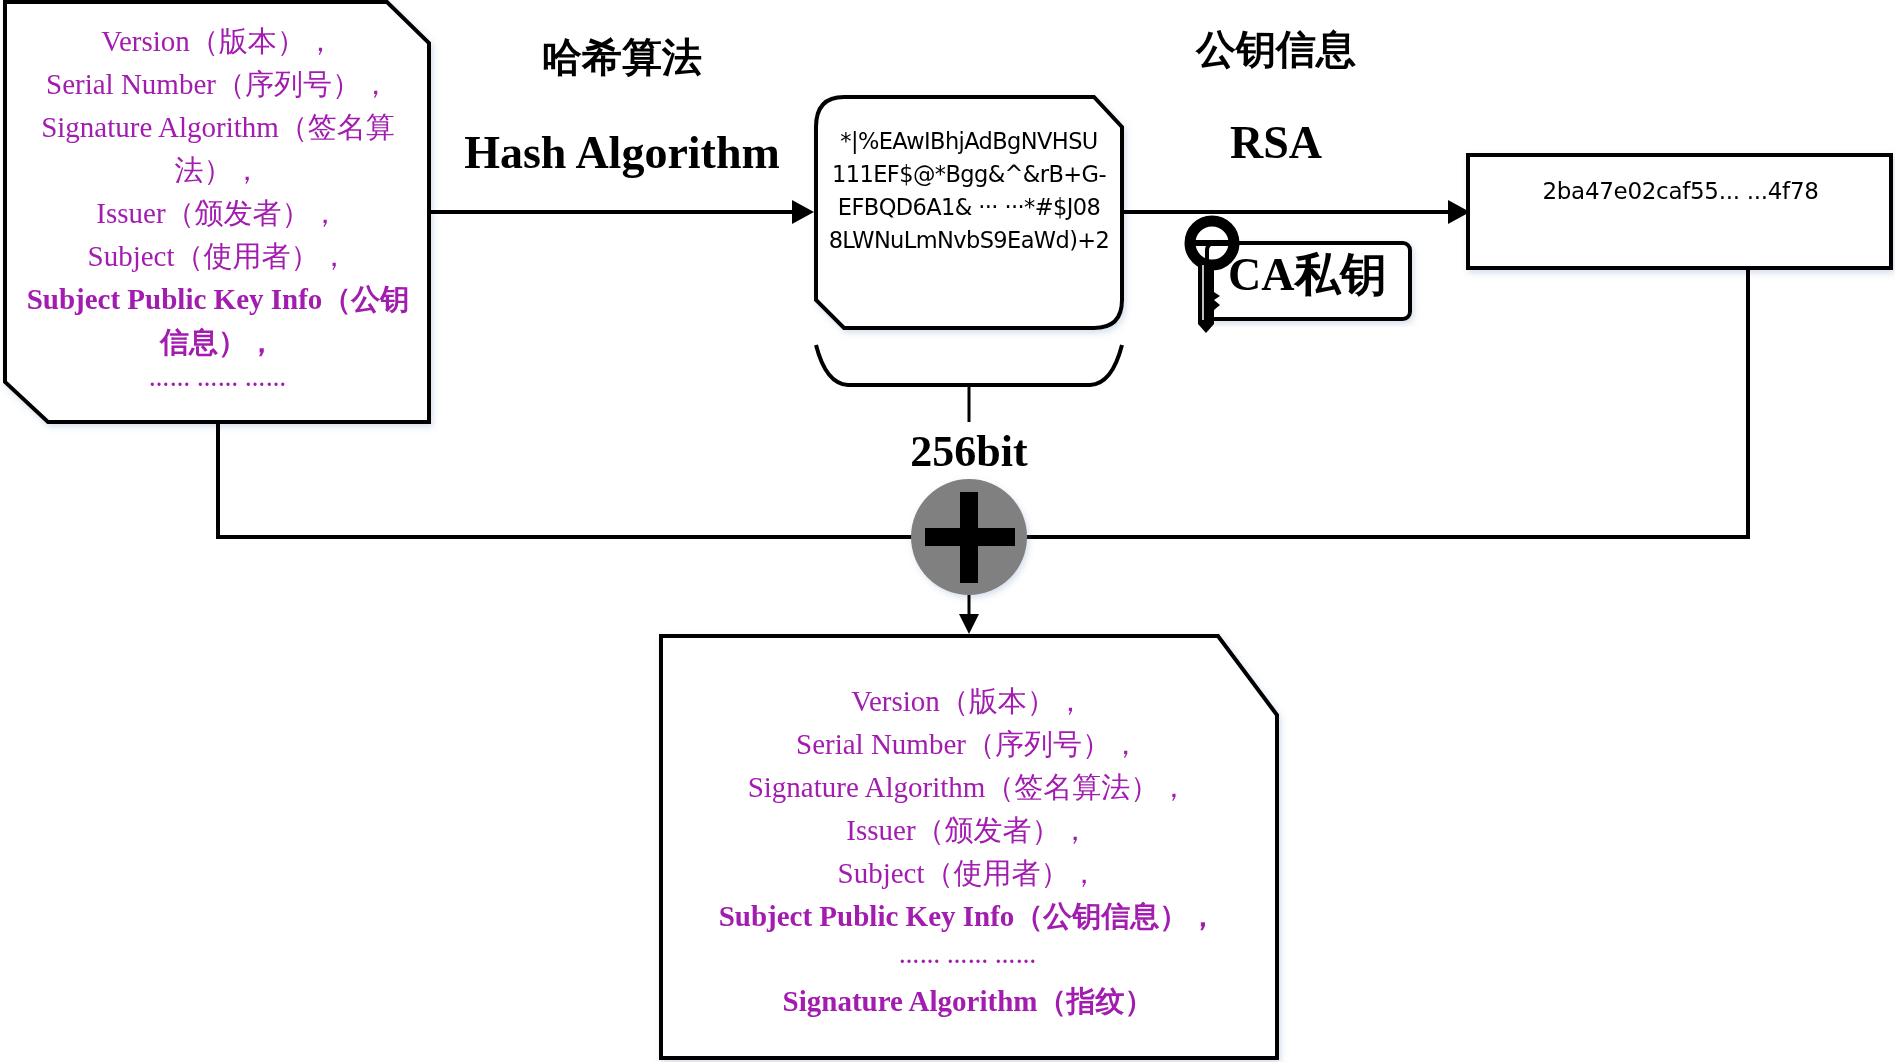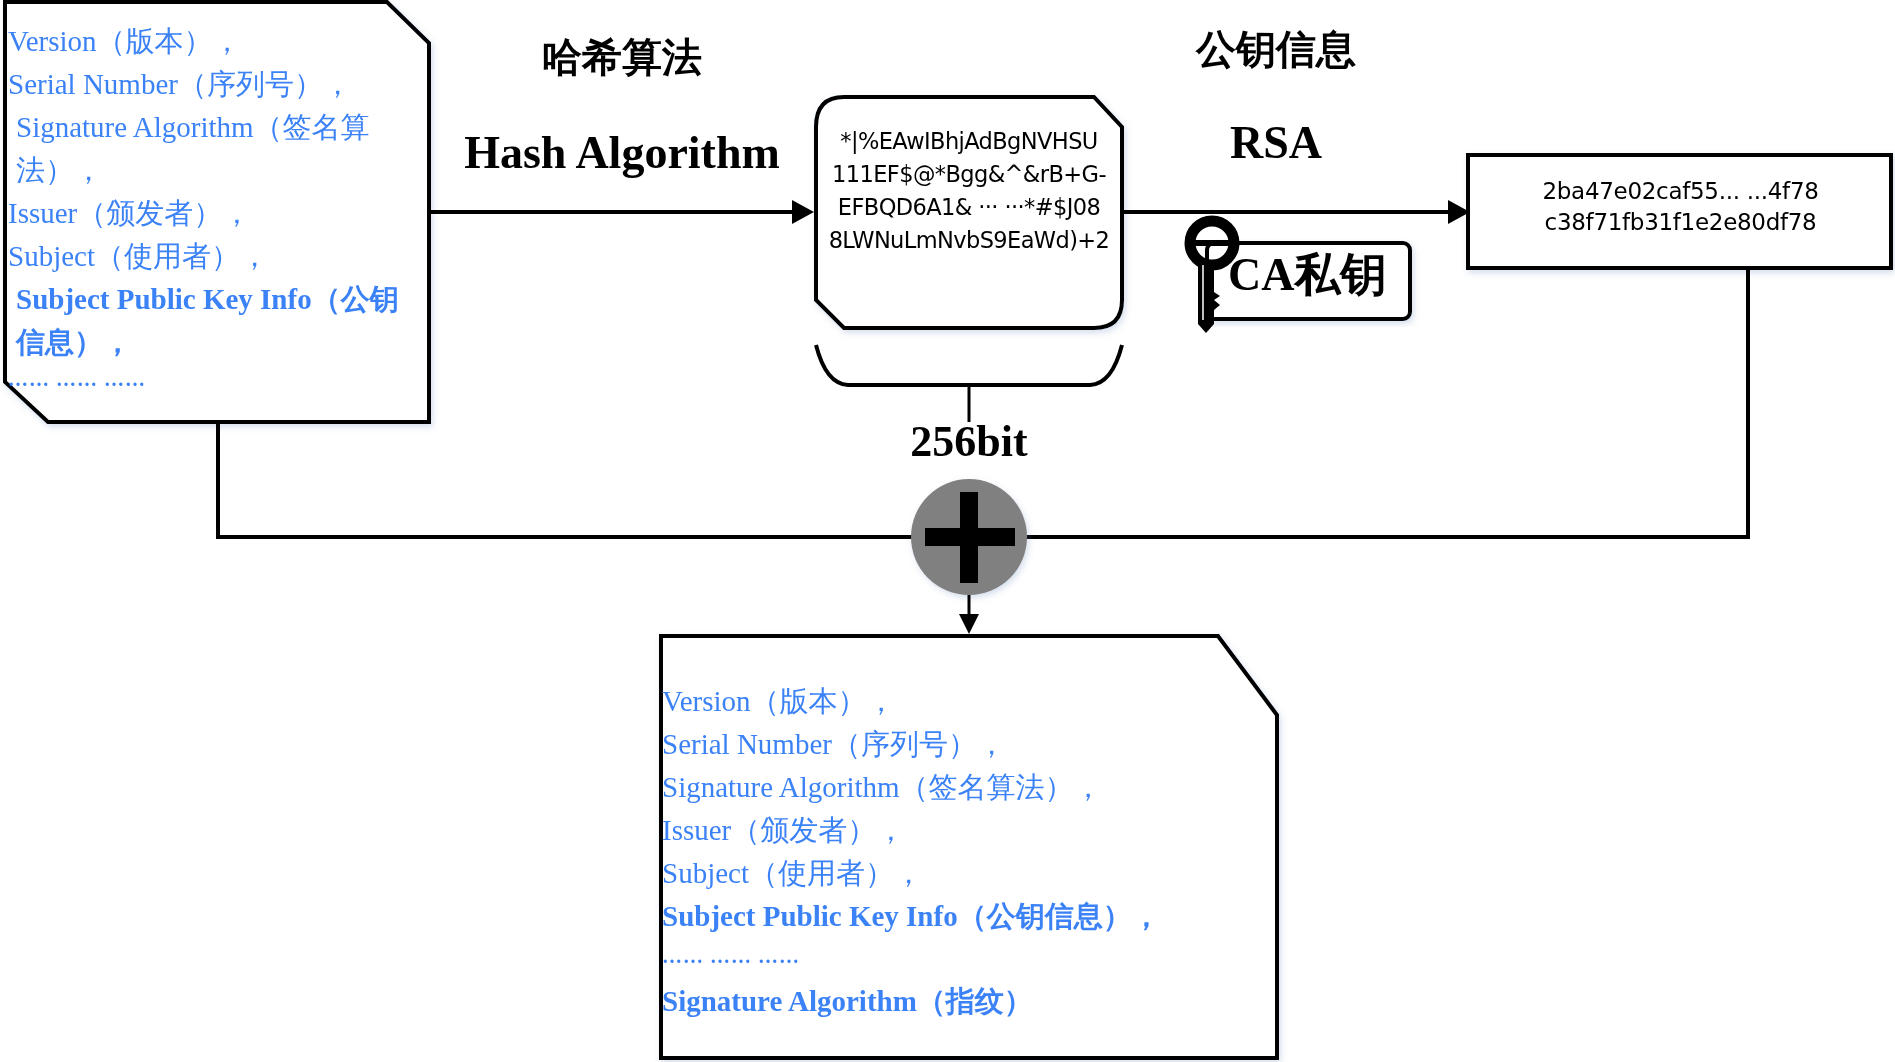--- a/index.html
+++ b/index.html
@@ -1,20 +1,20 @@
 <!DOCTYPE html>
 <html><head>
   <meta charset="utf-8">
   <style>
     html, body { margin: 0; padding: 0; background: #ffffff; }
     body { width: 1895px; height: 1062px; position: relative; overflow: hidden; }
     #canvas { position: absolute; left: 0; top: 0; width: 1895px; height: 1062px; }
     .txt { position: absolute; text-align: center; color: #000; white-space: nowrap; }
     .serif { font-family: "Liberation Serif", "DejaVu Serif", serif; }
-    .cert-lines { position: absolute; text-align: left; font-family: "Liberation Serif", "DejaVu Serif", serif; color: #3b82f6; }
+    .cert-lines { position: absolute; text-align: center; font-family: "Liberation Serif", "DejaVu Serif", serif; color: #a21caf; }
     .cert-lines div { white-space: nowrap; }
     .cert-lines .b { font-weight: bold; }
     .left-lines { left: 8px; top: 20px; width: 420px; font-size: 29px; line-height: 43px; }
     .left-lines div { white-space: normal; }
     .bottom-lines { left: 662px; top: 680px; width: 612px; font-size: 29px; line-height: 43px; }
     .ellipsis { letter-spacing: 1px; font-weight: bold; }
     .hash-text { position: absolute; left: 818px; top: 125px; width: 302px; text-align: center;
                  font-family: "DejaVu Sans", "Liberation Sans", sans-serif; font-size: 22.5px; line-height: 33px; color: #000; letter-spacing: -0.6px; }
     .hash-text div { white-space: nowrap; }
     .sig-text { position: absolute; left: 1470px; top: 176px; width: 421px; text-align: center;
@@ -88,30 +88,29 @@
 <div class="txt title-cn" style="left:472px; top:30px; width:300px;">哈希算法</div>
 <div class="txt title-en" style="left:440px; top:126px; width:364px;">Hash Algorithm</div>
 
 <div class="hash-text">
   <div>*|%EAwIBhjAdBgNVHSU</div>
   <div>111EF$@*Bgg&amp;^&amp;rB+G-</div>
   <div>EFBQD6A1&amp; ··· ···*#$J08</div>
   <div>8LWNuLmNvbS9EaWd)+2</div>
 </div>
 
-<div class="txt serif" style="left:869px; top:416px; width:200px; font-size:44px; font-weight:bold;">256bit</div>
+<div class="txt serif" style="left:869px; top:426px; width:200px; font-size:44px; font-weight:bold;">256bit</div>
 
 <div class="txt title-cn" style="left:1096px; top:22px; width:360px;">公钥信息</div>
 <div class="txt title-en" style="left:1176px; top:116px; width:200px;">RSA</div>
 
 <div class="txt" style="left:1228px; top:244px; width:180px; font-size:46px; font-weight:bold; font-family:'Liberation Serif','DejaVu Serif',serif; text-align:left;">CA私钥</div>
 
 <div class="sig-text">
   <div>2ba47e02caf55... ...4f78</div>
-  <div>c38f71fb31f1e2e80df78</div>
 </div>
 
 <div class="cert-lines bottom-lines">
   <div>Version（版本），</div>
   <div>Serial Number（序列号），</div>
   <div>Signature Algorithm（签名算法），</div>
   <div>Issuer（颁发者），</div>
   <div>Subject（使用者），</div>
   <div class="b">Subject Public Key Info（公钥信息），</div>
   <div class="ellipsis" style="font-size:20px;line-height:36px;">…… …… ……</div>

